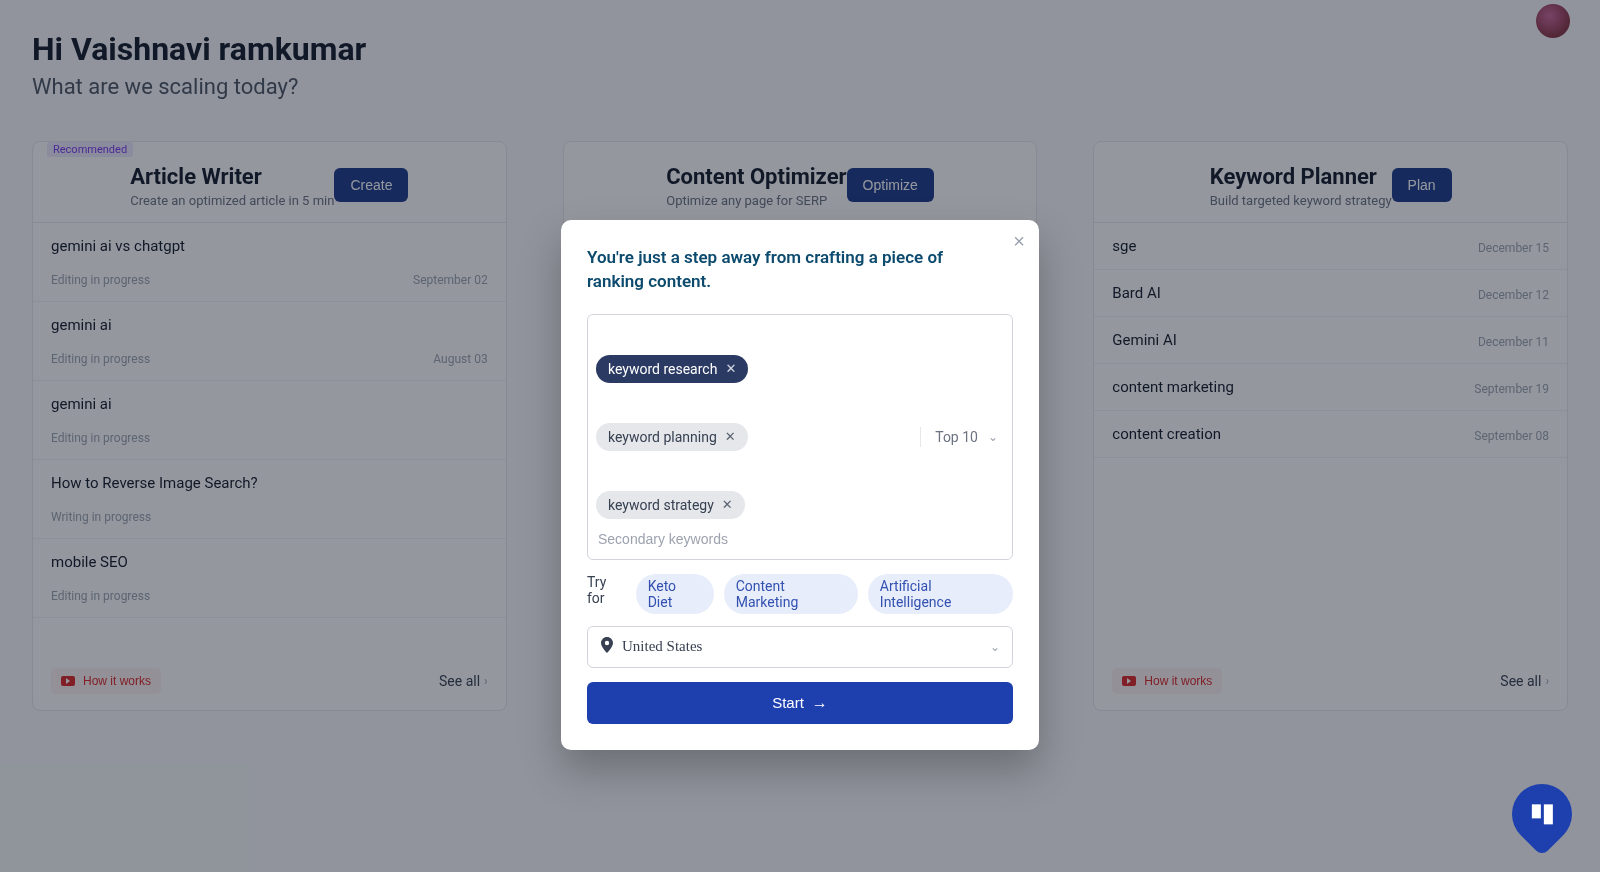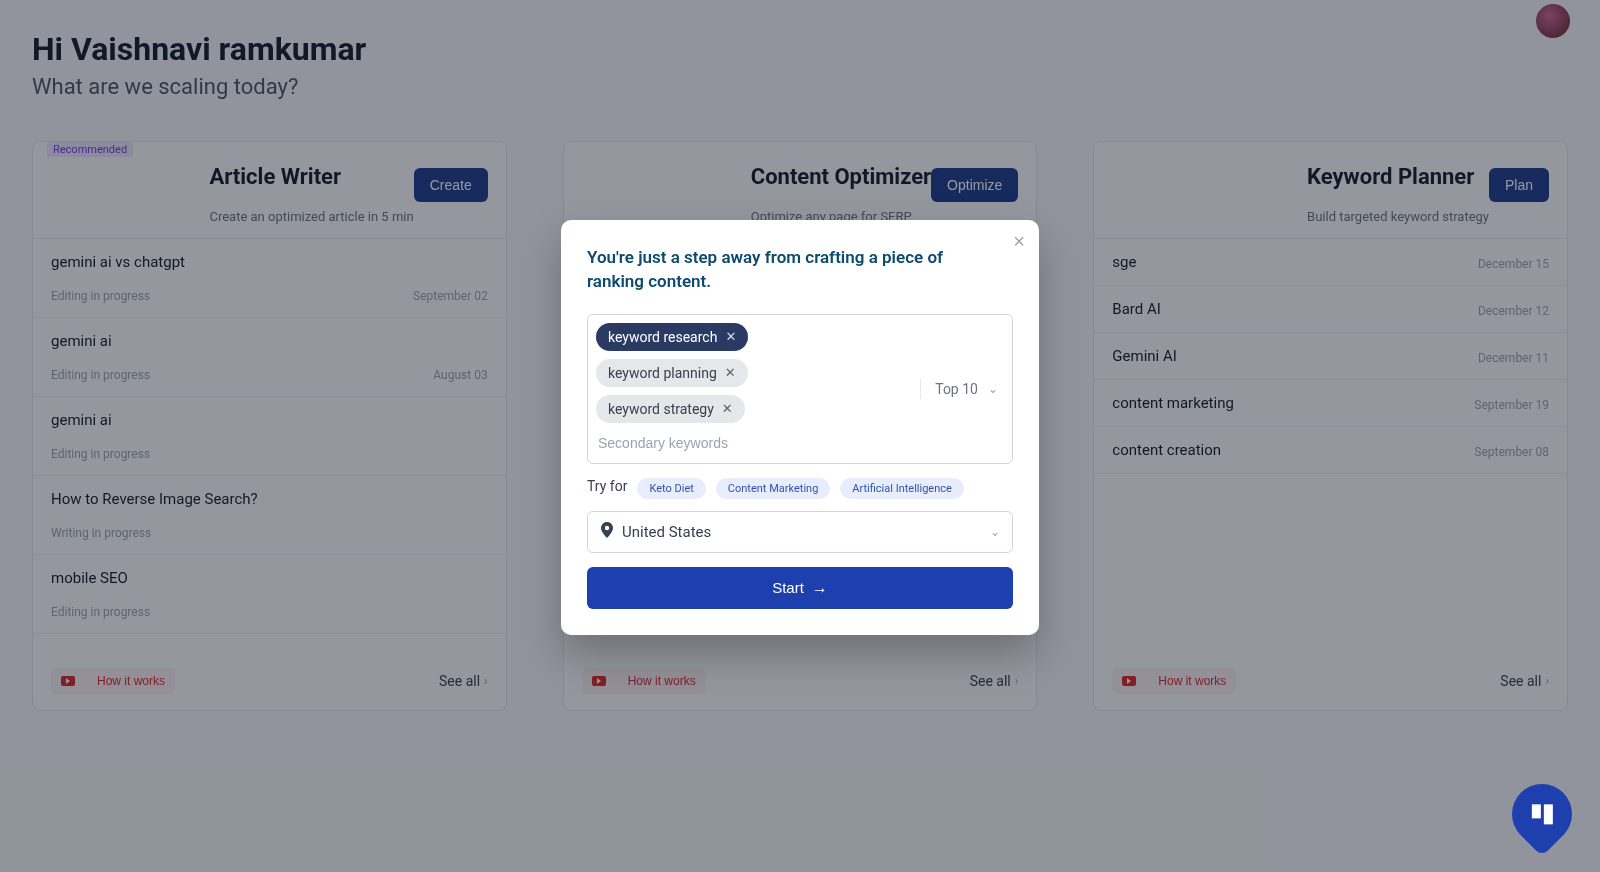--- a/index.html
+++ b/index.html
@@ -47,21 +47,21 @@
     border-radius: 8px;
     min-height: 570px;
     display: flex;
     flex-direction: column;
     position: relative;
   }
   .card-head {
     padding: 16px 18px 14px 18px;
     display: flex;
     align-items: flex-start;
-    justify-content: flex-end;
+    justify-content: center;
     border-bottom: 1px solid #e5e7eb;
   }
   .rec-badge {
     position: absolute;
     top: 0;
     left: 14px;
     font-size: 11px;
     color: #7c3aed;
     background: #ede9fe;
     padding: 1px 6px;
@@ -69,21 +69,21 @@
   }
   .card-title {
     font-size: 22px;
     font-weight: 700;
     color: #111827;
     margin-top: 6px;
   }
   .card-sub {
     font-size: 13px;
     color: #6b7280;
-    margin-top: 20px;
+    margin-top: 4px;
   }
   .card-btn {
     background: #1d3a8a;
     color: #fff;
     border: none;
     border-radius: 6px;
     padding: 9px 16px;
     font-size: 14px;
     font-weight: 500;
     cursor: pointer;
@@ -102,21 +102,21 @@
   .card-foot {
     margin-top: auto;
     padding: 16px 18px;
     display: flex;
     justify-content: space-between;
     align-items: center;
   }
   .how-btn {
     display: inline-flex;
     align-items: center;
-    gap: 22px;
+    gap: 8px;
     font-size: 12px;
     color: #dc2626;
     background: #fef2f2;
     border: none;
     padding: 6px 10px;
     border-radius: 5px;
     cursor: pointer;
   }
   .yt-icon {
     width: 14px; height: 10px;
@@ -194,20 +194,21 @@
     gap: 8px;
     align-items: center;
   }
   .pill {
     display: inline-flex;
     align-items: center;
     gap: 8px;
     border-radius: 999px;
     padding: 6px 12px;
     font-size: 14px;
+    margin-top: 32px;
   }
   .pill .x {
     font-size: 13px;
     cursor: pointer;
     opacity: 0.8;
   }
   .pill.primary { background: #2a3a63; color: #fff; }
   .pill.secondary { background: #e5e7eb; color: #374151; }
   .sec-input {
     border: none;
@@ -237,36 +238,36 @@
     gap: 10px;
     margin-bottom: 12px;
     font-size: 14px;
     color: #374151;
   }
   .try-pill {
     background: #e8edfb;
     color: #3251b0;
     border-radius: 999px;
     padding: 4px 12px;
-    font-size: 11px;
+    font-size: 14px;
     cursor: pointer;
   }
   .loc-sel {
     border: 1px solid #d1d5db;
     border-radius: 6px;
     padding: 10px 12px;
     display: flex;
     align-items: center;
     justify-content: space-between;
     font-size: 15px;
     color: #374151;
     margin-bottom: 14px;
     cursor: pointer;
   }
-  .loc-left { display: flex; align-items: center; gap: 8px; }
+  .loc-left { display: flex; align-items: center; gap: 8px; font-family: Liberation Serif, serif; }
   .start-btn {
     width: 100%;
     background: #1e40af;
     color: #fff;
     border: none;
     border-radius: 6px;
     padding: 12px 8px;
     font-size: 15px;
     font-weight: 500;
     cursor: pointer;

